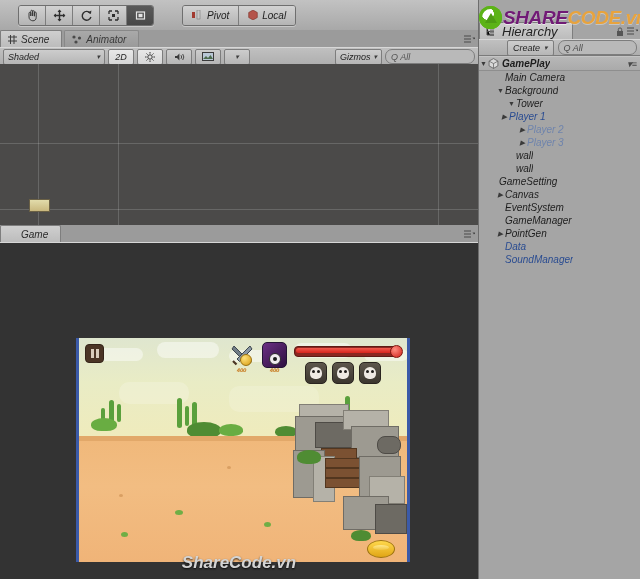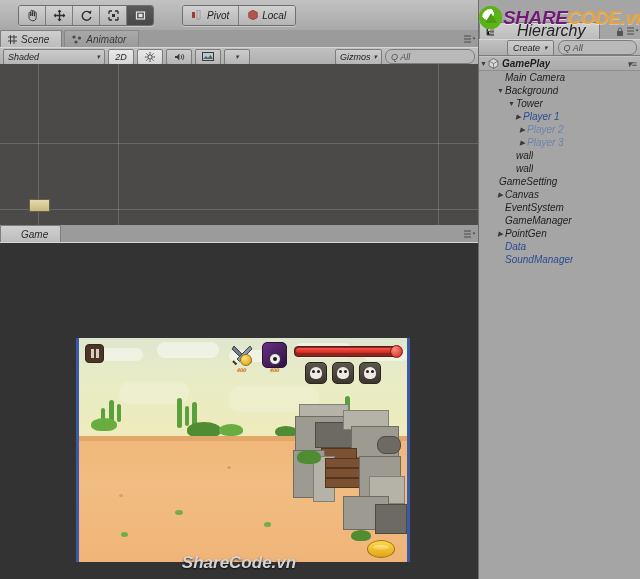--- a/index.html
+++ b/index.html
@@ -156,21 +156,21 @@
   .skull-face:after{right:2px;}
 
   .watermark{position:absolute;left:0;right:0;text-align:center;color:#d4d4d4;font-weight:bold;
     text-shadow:0 1px 2px rgba(0,0,0,.8);font-family:"Liberation Sans",sans-serif;pointer-events:none;}
   .wm1{top:310px;font-size:17px;}
 
   
   .hier{position:absolute;left:478px;top:0;width:162px;height:579px;background:#a5a5a5;
     border-left:1px solid #6d6d6d;}
   .hier-tabrow{position:absolute;left:0;top:22px;width:162px;height:17px;display:flex;align-items:flex-end;}
-  .hier-tab{height:16px;display:flex;align-items:center;gap:22px;padding:0 14px 0 6px;font-size:16px;
+  .hier-tab{height:16px;display:flex;align-items:center;gap:7px;padding:0 14px 0 6px;font-size:13px;
     border:1px solid #7e7e7e;border-bottom:none;border-radius:2px 2px 0 0;
     background:linear-gradient(#cfcfcf,#bcbcbc);cursor:default;}
   .hier-tabright{position:absolute;right:3px;bottom:3px;display:flex;gap:3px;align-items:center;}
   .hier-toolbar{position:absolute;left:0;top:39px;width:162px;height:17px;display:flex;align-items:center;
     gap:4px;padding:0 4px;background:linear-gradient(#c0c0c0,#aeaeae);
     border-top:1px solid #d7d7d7;border-bottom:1px solid #7a7a7a;box-sizing:border-box;}
   .create-btn{height:14px;padding:0 5px;background:linear-gradient(#cdcdcd,#b6b6b6);border:1px solid #7d7d7d;
     border-radius:2px;font-size:9px;display:flex;align-items:center;gap:4px;cursor:default;margin-left:24px;}
   .hier-search{flex:1;height:13px;border:1px solid #7d7d7d;border-radius:7px;background:#b9b9b9;
     font-size:9px;display:flex;align-items:center;padding:0 5px;color:#4d4d4d;cursor:text;}
@@ -542,21 +542,21 @@
             <span class="hname">Main Camera</span>
           </div>
           <div class="hrow" style="padding-left: 17px;">
             <span class="tri">▼</span>
             <span class="hname">Background</span>
           </div>
           <div class="hrow" style="padding-left: 28px;">
             <span class="tri">▼</span>
             <span class="hname">Tower</span>
           </div>
-          <div class="hrow prefab" style="padding-left: 35px;">
+          <div class="hrow prefab" style="padding-left: 21px;">
             <span class="tri">▶</span>
             <span class="hname">Player 1</span>
           </div>
           <div class="hrow prefab-dim" style="padding-left: 39px;">
             <span class="tri">▶</span>
             <span class="hname">Player 2</span>
           </div>
           <div class="hrow prefab-dim" style="padding-left: 39px;">
             <span class="tri">▶</span>
             <span class="hname">Player 3</span>

